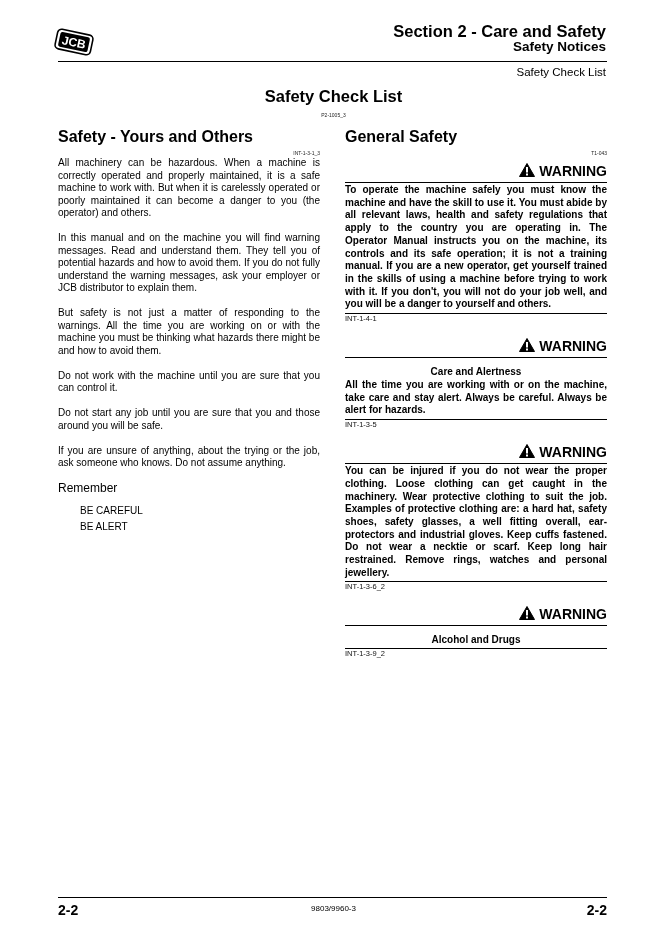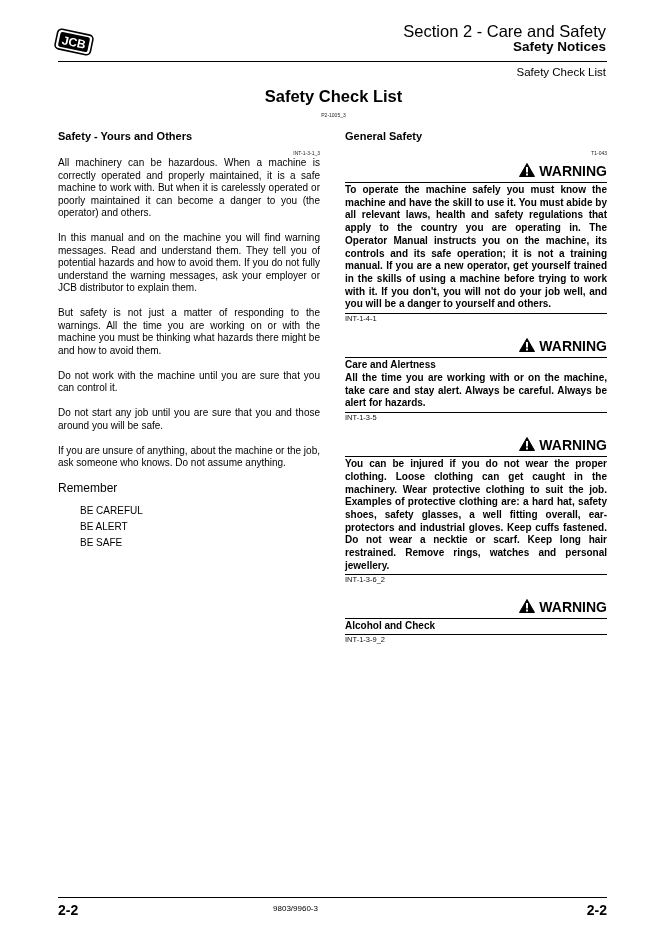--- a/index.html
+++ b/index.html
@@ -1,52 +1,52 @@
 <!DOCTYPE html>
 <html><head>
   <meta charset="utf-8">
   <style>
     html, body { margin: 0; padding: 0; background: #ffffff; }
     body { width: 667px; height: 943px; position: relative; overflow: hidden; font-family: "Liberation Sans", sans-serif; color: #000; }
     .abs { position: absolute; }
 
     .logo { left: 53px; top: 27px; width: 42px; height: 30px; }
-    .hdr-title { right: 61px; top: 22px; font-size: 16.5px; font-weight: normal; text-align: center; white-space: nowrap; }
+    .hdr-title { right: 61px; top: 22px; font-size: 16.5px; font-weight: bold; text-align: center; white-space: nowrap; }
     .hdr-sub { right: 61px; top: 39px; font-size: 13.5px; font-weight: bold; text-align: right; white-space: nowrap; }
     .hdr-rule { left: 58px; top: 61px; width: 549px; height: 1px; background: #000; }
     .hdr-crumb { right: 61px; top: 66px; font-size: 11.5px; text-align: right; white-space: nowrap; }
 
     .page-title { left: 0; width: 667px; top: 87px; font-size: 16.5px; font-weight: bold; text-align: center; }
     .page-code { left: 0; width: 667px; top: 112px; font-size: 5px; text-align: center; color: #222; }
 
     .col-left { left: 58px; top: 128px; width: 262px; }
     .col-right { left: 345px; top: 128px; width: 262px; }
 
-    .sec-heading { font-size: 11px; font-weight: bold; margin: 0; line-height: 17px; height: 17px; }
+    .sec-heading { font-size: 16px; font-weight: bold; margin: 0; line-height: 17px; height: 17px; }
     .ref-code-r { font-size: 5px; text-align: right; color: #222; margin-top: 5px; height: 7px; line-height: 7px; }
 
     .body-p { font-size: 10px; line-height: 12.5px; text-align: justify; margin: 0 0 12.5px 0; }
     .body-p.last { margin-bottom: 0; }
     .remember { font-size: 12px; line-height: 12.5px; margin-top: 12.5px; }
     .reminders { margin: 8px 0 0 22px; padding: 0; list-style: none; }
     .reminders li { font-size: 10px; line-height: 16px; }
 
     .warn-head { text-align: right; font-size: 14px; font-weight: bold; height: 21px; line-height: 21px; margin-top: 4px; }
     .warn-head .tri { display: inline-block; width: 16px; height: 14px; vertical-align: -1px; margin-right: 4px; }
     .warn-rule { height: 1px; background: #000; }
-    .warn-sub { font-size: 10px; font-weight: bold; line-height: 13px; margin-top: 0; }
+    .warn-sub { text-align: center; font-size: 10px; font-weight: bold; line-height: 13px; margin-top: 7px; }
     .warn-body { font-size: 10px; font-weight: bold; line-height: 12.7px; text-align: justify; margin-top: 1px; }
     .warn-end { height: 1px; background: #000; margin-top: 2px; }
     .warn-code { font-size: 7.5px; line-height: 10px; color: #111; height: 10px; }
     .warn-block { margin-bottom: 12px; }
 
     .foot-rule { left: 58px; top: 897px; width: 549px; height: 1px; background: #000; }
     .foot-left { left: 58px; top: 902px; font-size: 14px; font-weight: bold; }
     .foot-right { right: 60px; top: 902px; font-size: 14px; font-weight: bold; }
-    .foot-center { left: 0; width: 591px; top: 904px; text-align: center; font-size: 8px; }
+    .foot-center { left: 0; width: 667px; top: 904px; text-align: center; font-size: 8px; }
   </style>
 </head>
 <body>
 
 <div class="abs logo">
   <svg width="42" height="30" viewBox="0 0 42 30">
     <g transform="rotate(12 21 15)">
       <rect x="3" y="5" width="36" height="20" rx="4" ry="4" fill="#fff" stroke="#000" stroke-width="1.6"></rect>
       <rect x="6" y="7.5" width="30" height="15" rx="2" fill="#000"></rect>
       <text x="21" y="19.5" text-anchor="middle" font-family="Liberation Sans, sans-serif" font-weight="bold" font-size="12" fill="#fff">JCB</text>
@@ -62,26 +62,25 @@
 <div class="abs page-code">P2-1005_3</div>
 
 <div class="abs col-left">
   <h2 class="sec-heading">Safety - Yours and Others</h2>
   <div class="ref-code-r">INT-1-3-1_3</div>
   <p class="body-p">All machinery can be hazardous. When a machine is correctly operated and properly maintained, it is a safe machine to work with. But when it is carelessly operated or poorly maintained it can become a danger to you (the operator) and others.</p>
   <p class="body-p">In this manual and on the machine you will find warning messages. Read and understand them. They tell you of potential hazards and how to avoid them. If you do not fully understand the warning messages, ask your employer or JCB distributor to explain them.</p>
   <p class="body-p">But safety is not just a matter of responding to the warnings. All the time you are working on or with the machine you must be thinking what hazards there might be and how to avoid them.</p>
   <p class="body-p">Do not work with the machine until you are sure that you can control it.</p>
   <p class="body-p">Do not start any job until you are sure that you and those around you will be safe.</p>
-  <p class="body-p last">If you are unsure of anything, about the machine or the job, ask someone who knows. Do not assume anything.</p>
+  <p class="body-p last">If you are unsure of anything, about the trying or the job, ask someone who knows. Do not assume anything.</p>
   <div class="remember">Remember</div>
   <ul class="reminders">
     <li>BE CAREFUL</li>
     <li>BE ALERT</li>
-    <li>BE SAFE</li>
   </ul>
 </div>
 
 <div class="abs col-right">
   <h2 class="sec-heading">General Safety</h2>
   <div class="ref-code-r">T1-043</div>
 
   <div class="warn-block">
     <div class="warn-head">
       <svg class="tri" viewBox="0 0 16 14">
@@ -127,21 +126,21 @@
 
   <div class="warn-block">
     <div class="warn-head">
       <svg class="tri" viewBox="0 0 16 14">
         <path d="M8 0.5 L15.5 13.5 L0.5 13.5 Z" fill="#000" stroke="#000" stroke-linejoin="round" stroke-width="1"></path>
         <rect x="7" y="4" width="2" height="5.5" fill="#fff"></rect>
         <rect x="7" y="10.5" width="2" height="2" fill="#fff"></rect>
       </svg><span>WARNING</span>
     </div>
     <div class="warn-rule"></div>
-    <div class="warn-sub">Alcohol and Check</div>
+    <div class="warn-sub">Alcohol and Drugs</div>
     <div class="warn-end"></div>
     <div class="warn-code">INT-1-3-9_2</div>
   </div>
 </div>
 
 <div class="abs foot-rule"></div>
 <div class="abs foot-left">2-2</div>
 <div class="abs foot-center">9803/9960-3</div>
 <div class="abs foot-right">2-2</div>
 

